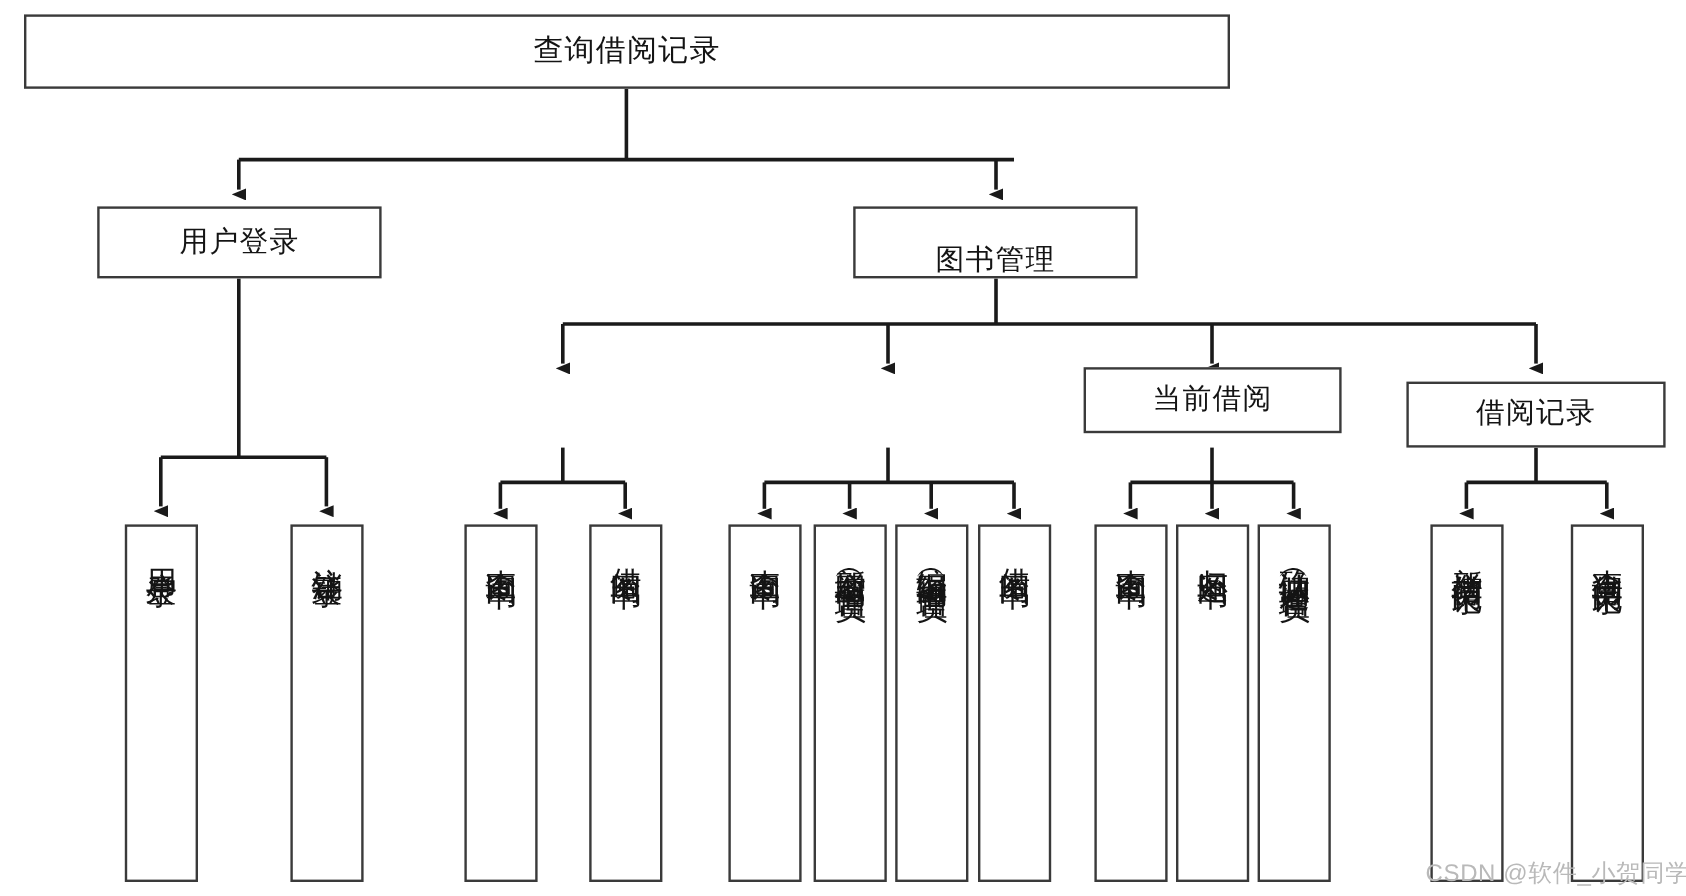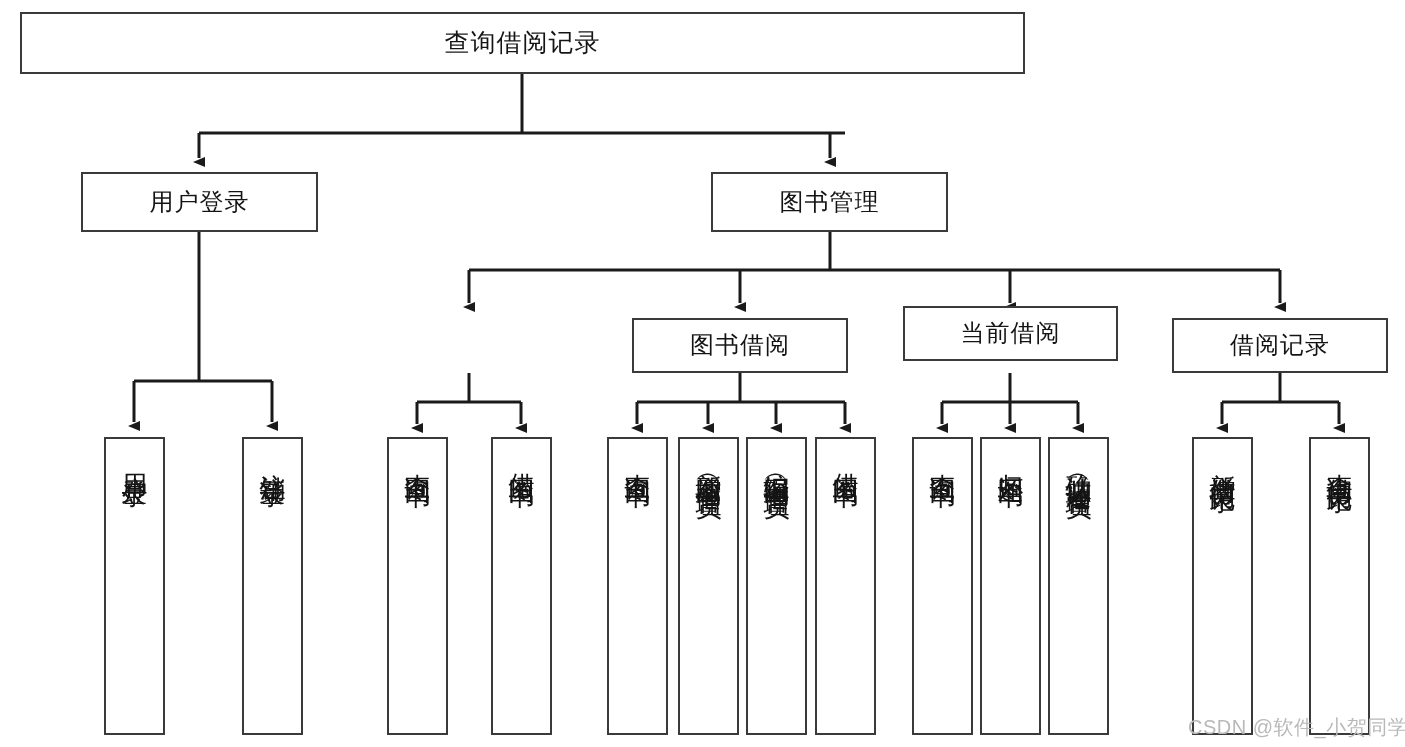--- a/index.html
+++ b/index.html
@@ -122,27 +122,24 @@
     </g>
   </svg>
 
   <div class="node h root" style="left:20px;top:12px;width:1005px;height:62px;">
     <span class="label">查询借阅记录</span>
   </div>
 
   <div class="node h" style="left:81px;top:172px;width:237px;height:60px;">
     <span class="label">用户登录</span>
   </div>
-  <div class="node h" style="left:711px;top:172px;width:237px;height:60px;">
+  <div class="node h" style="left:711px;top:172px;width:237px;height:60px;align-items:flex-end;">
     <span class="label">图书管理</span>
   </div>
 
-  <div class="node h" style="left:632px;top:318px;width:216px;height:55px;">
-    <span class="label">图书借阅</span>
-  </div>
   <div class="node h" style="left:903px;top:306px;width:215px;height:55px;">
     <span class="label">当前借阅</span>
   </div>
   <div class="node h" style="left:1172px;top:318px;width:216px;height:55px;">
     <span class="label">借阅记录</span>
   </div>
 
   <div class="node v" style="left:104px;top:437px;width:61px;height:298px;">
     <span class="label">用户登录</span>
   </div>

